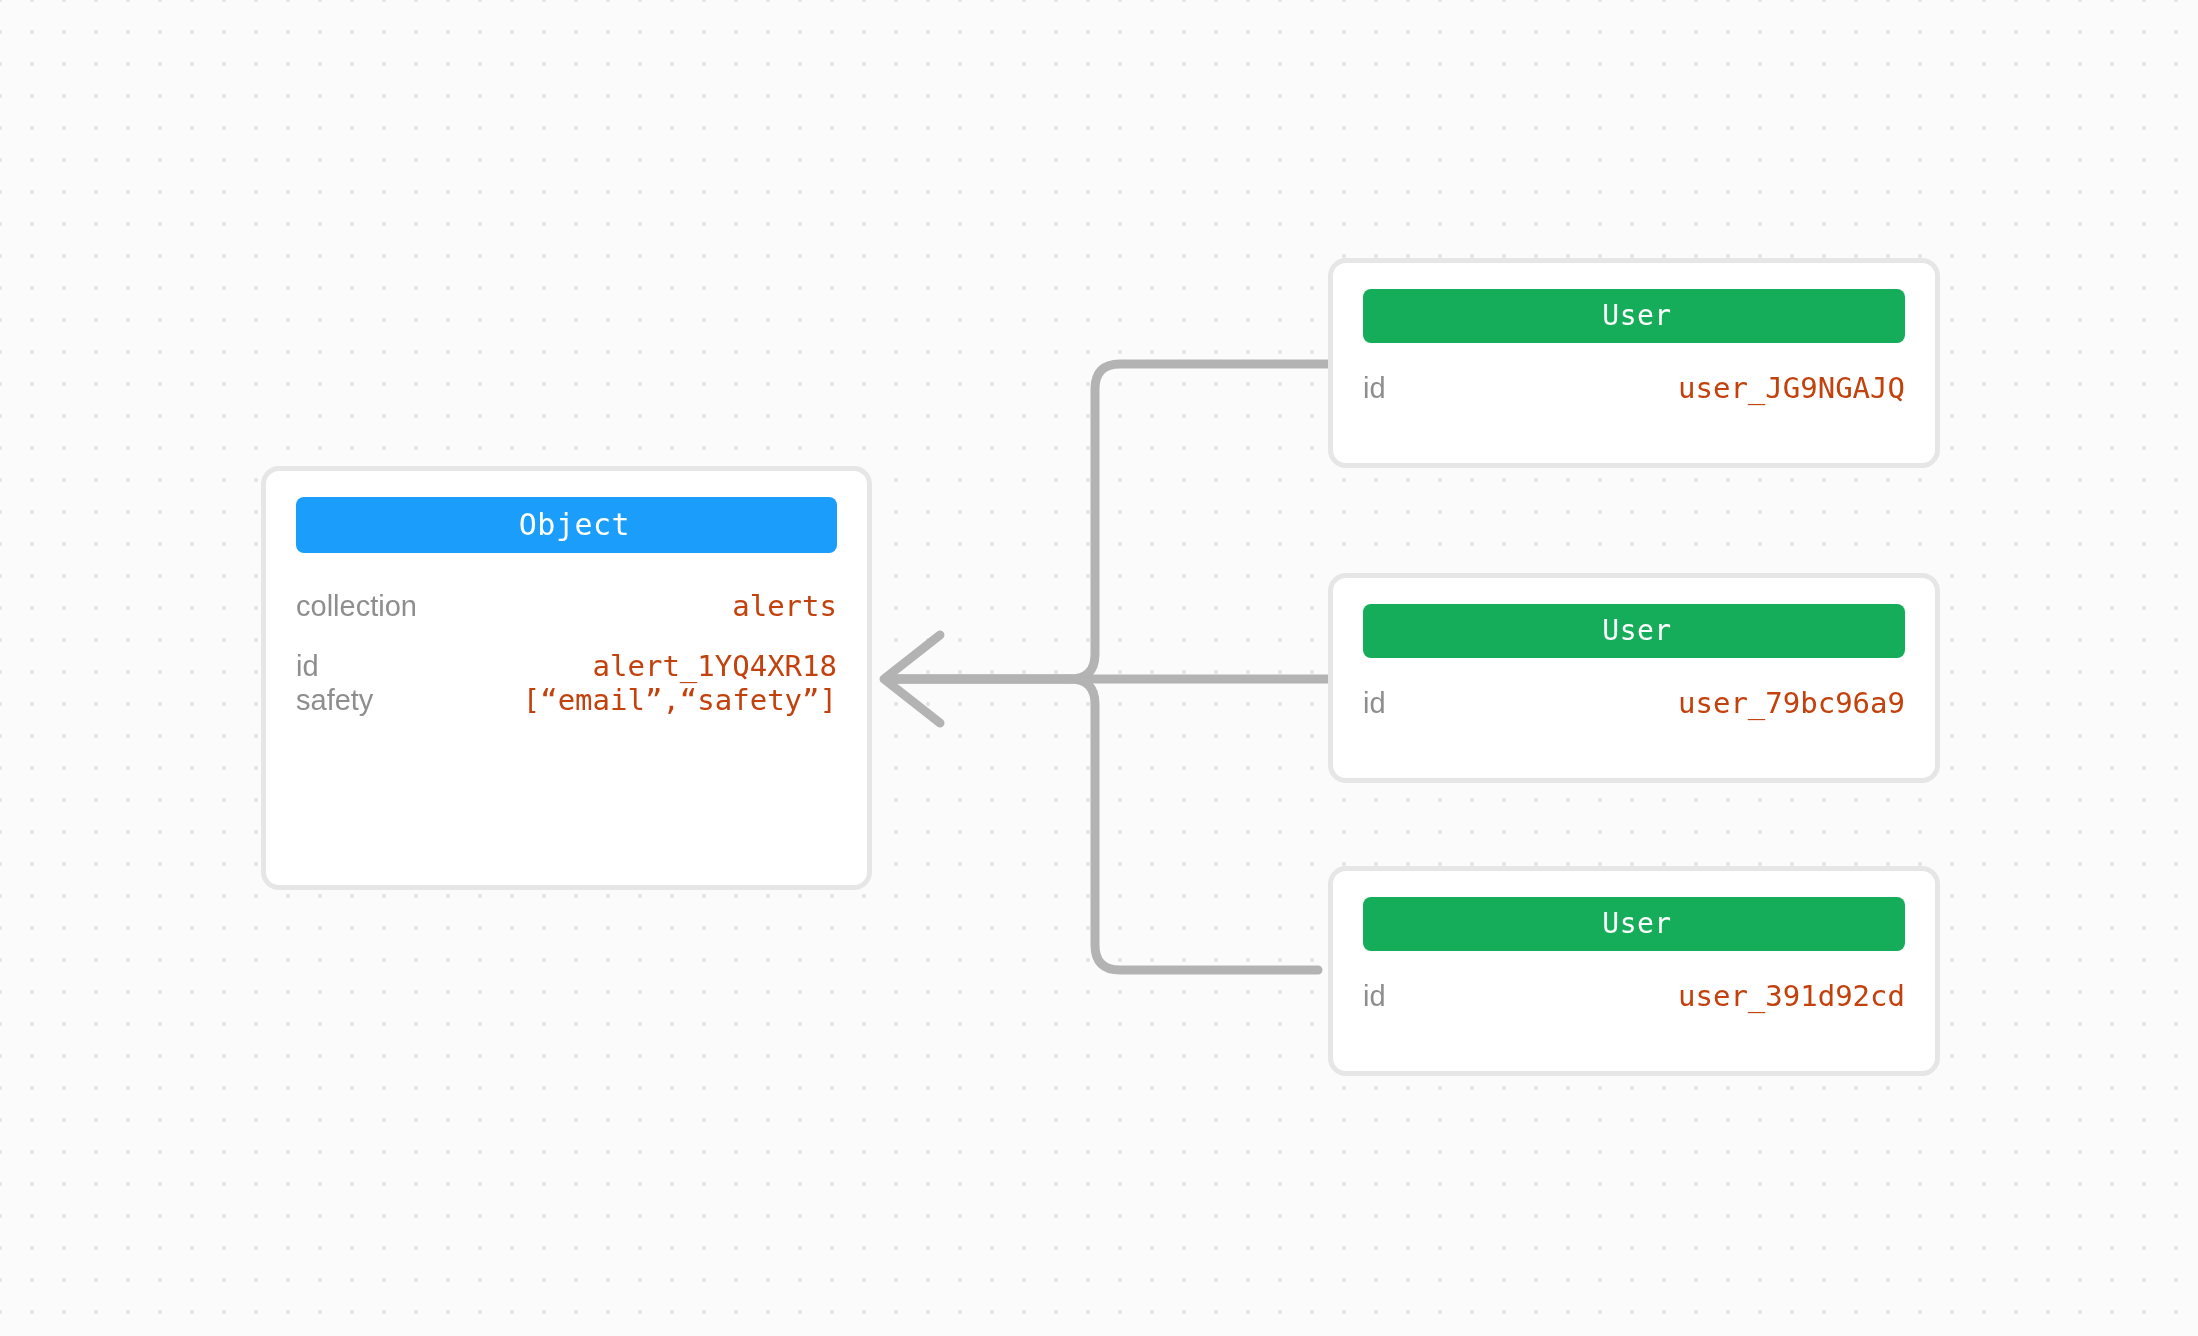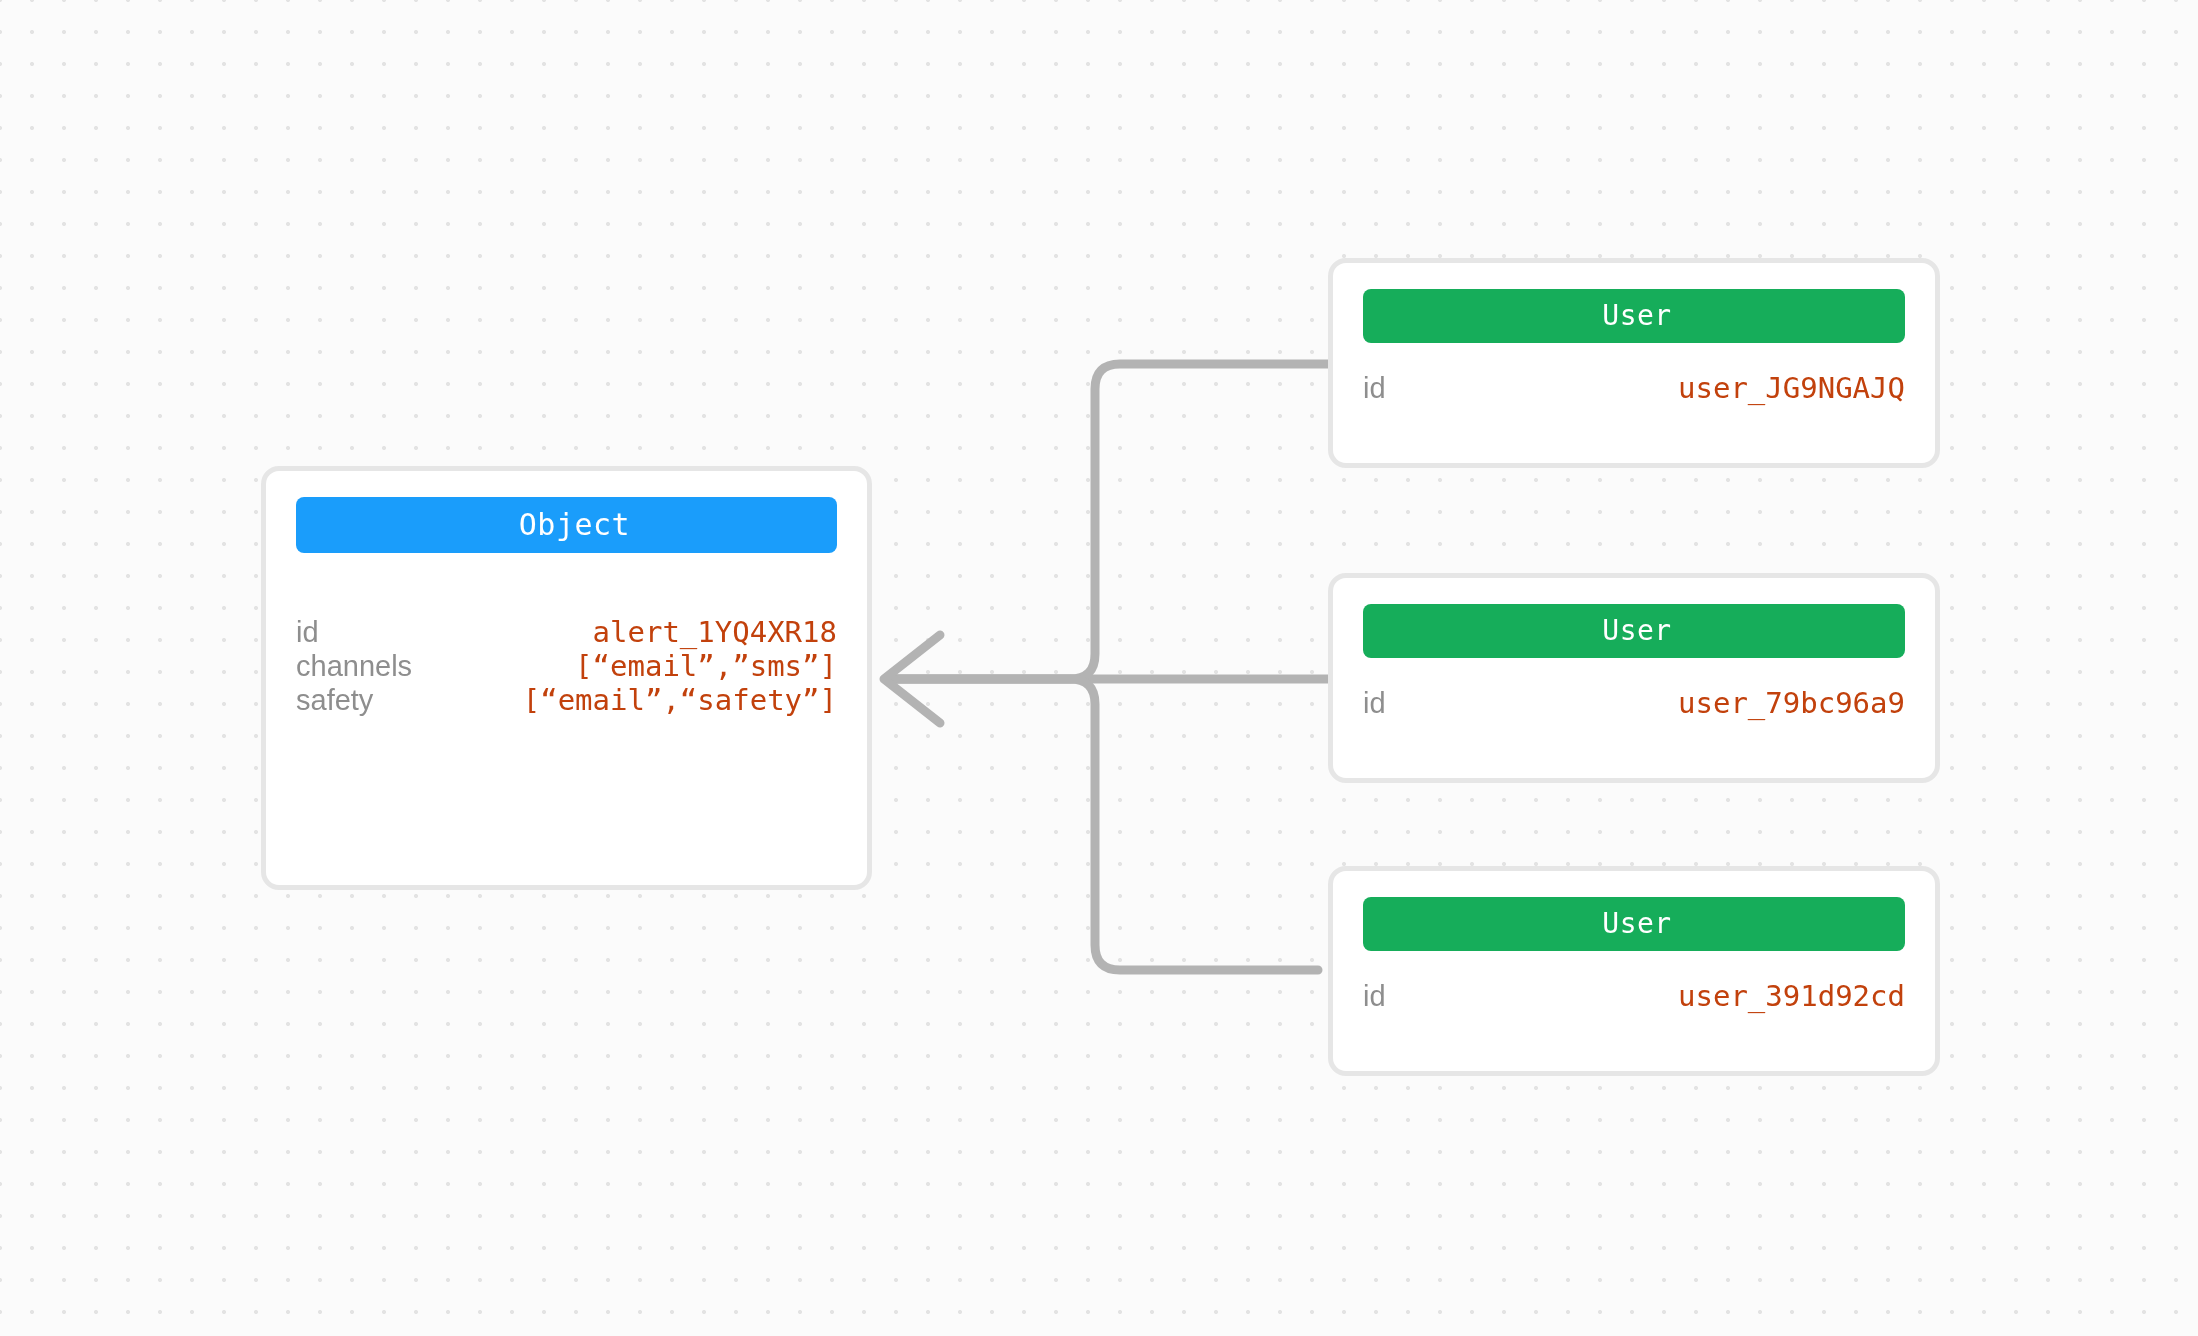--- a/index.html
+++ b/index.html
@@ -134,28 +134,28 @@
       <path d="M 1328 364 L 1120 364 Q 1095 364 1095 389 L 1095 654 Q 1095 679 1070 679 L 893 679"></path>
       <path d="M 1328 679 L 893 679"></path>
       <path d="M 1318 970 L 1120 970 Q 1095 970 1095 945 L 1095 704 Q 1095 679 1070 679 L 893 679"></path>
       <path d="M 940 635 L 884 679 L 940 723"></path>
     </g>
   </svg>
 
   <div class="node" id="node-object">
     <div class="node-header">Object</div>
     <div class="fields">
+      <div class="field-row">
+        <span class="field-key">collection</span>
+        <span class="field-val">alerts</span>
+      </div>
       <div class="field-group-gap"></div>
       <div class="field-row">
         <span class="field-key">id</span>
         <span class="field-val">alert_1YQ4XR18</span>
-      </div>
-      <div class="field-row">
-        <span class="field-key">channels</span>
-        <span class="field-val">[“email”,”sms”]</span>
       </div>
       <div class="field-row">
         <span class="field-key">safety</span>
         <span class="field-val">[“email”,“safety”]</span>
       </div>
     </div>
   </div>
 
   <div class="node node-user" id="node-user-0">
     <div class="node-header">User</div>

